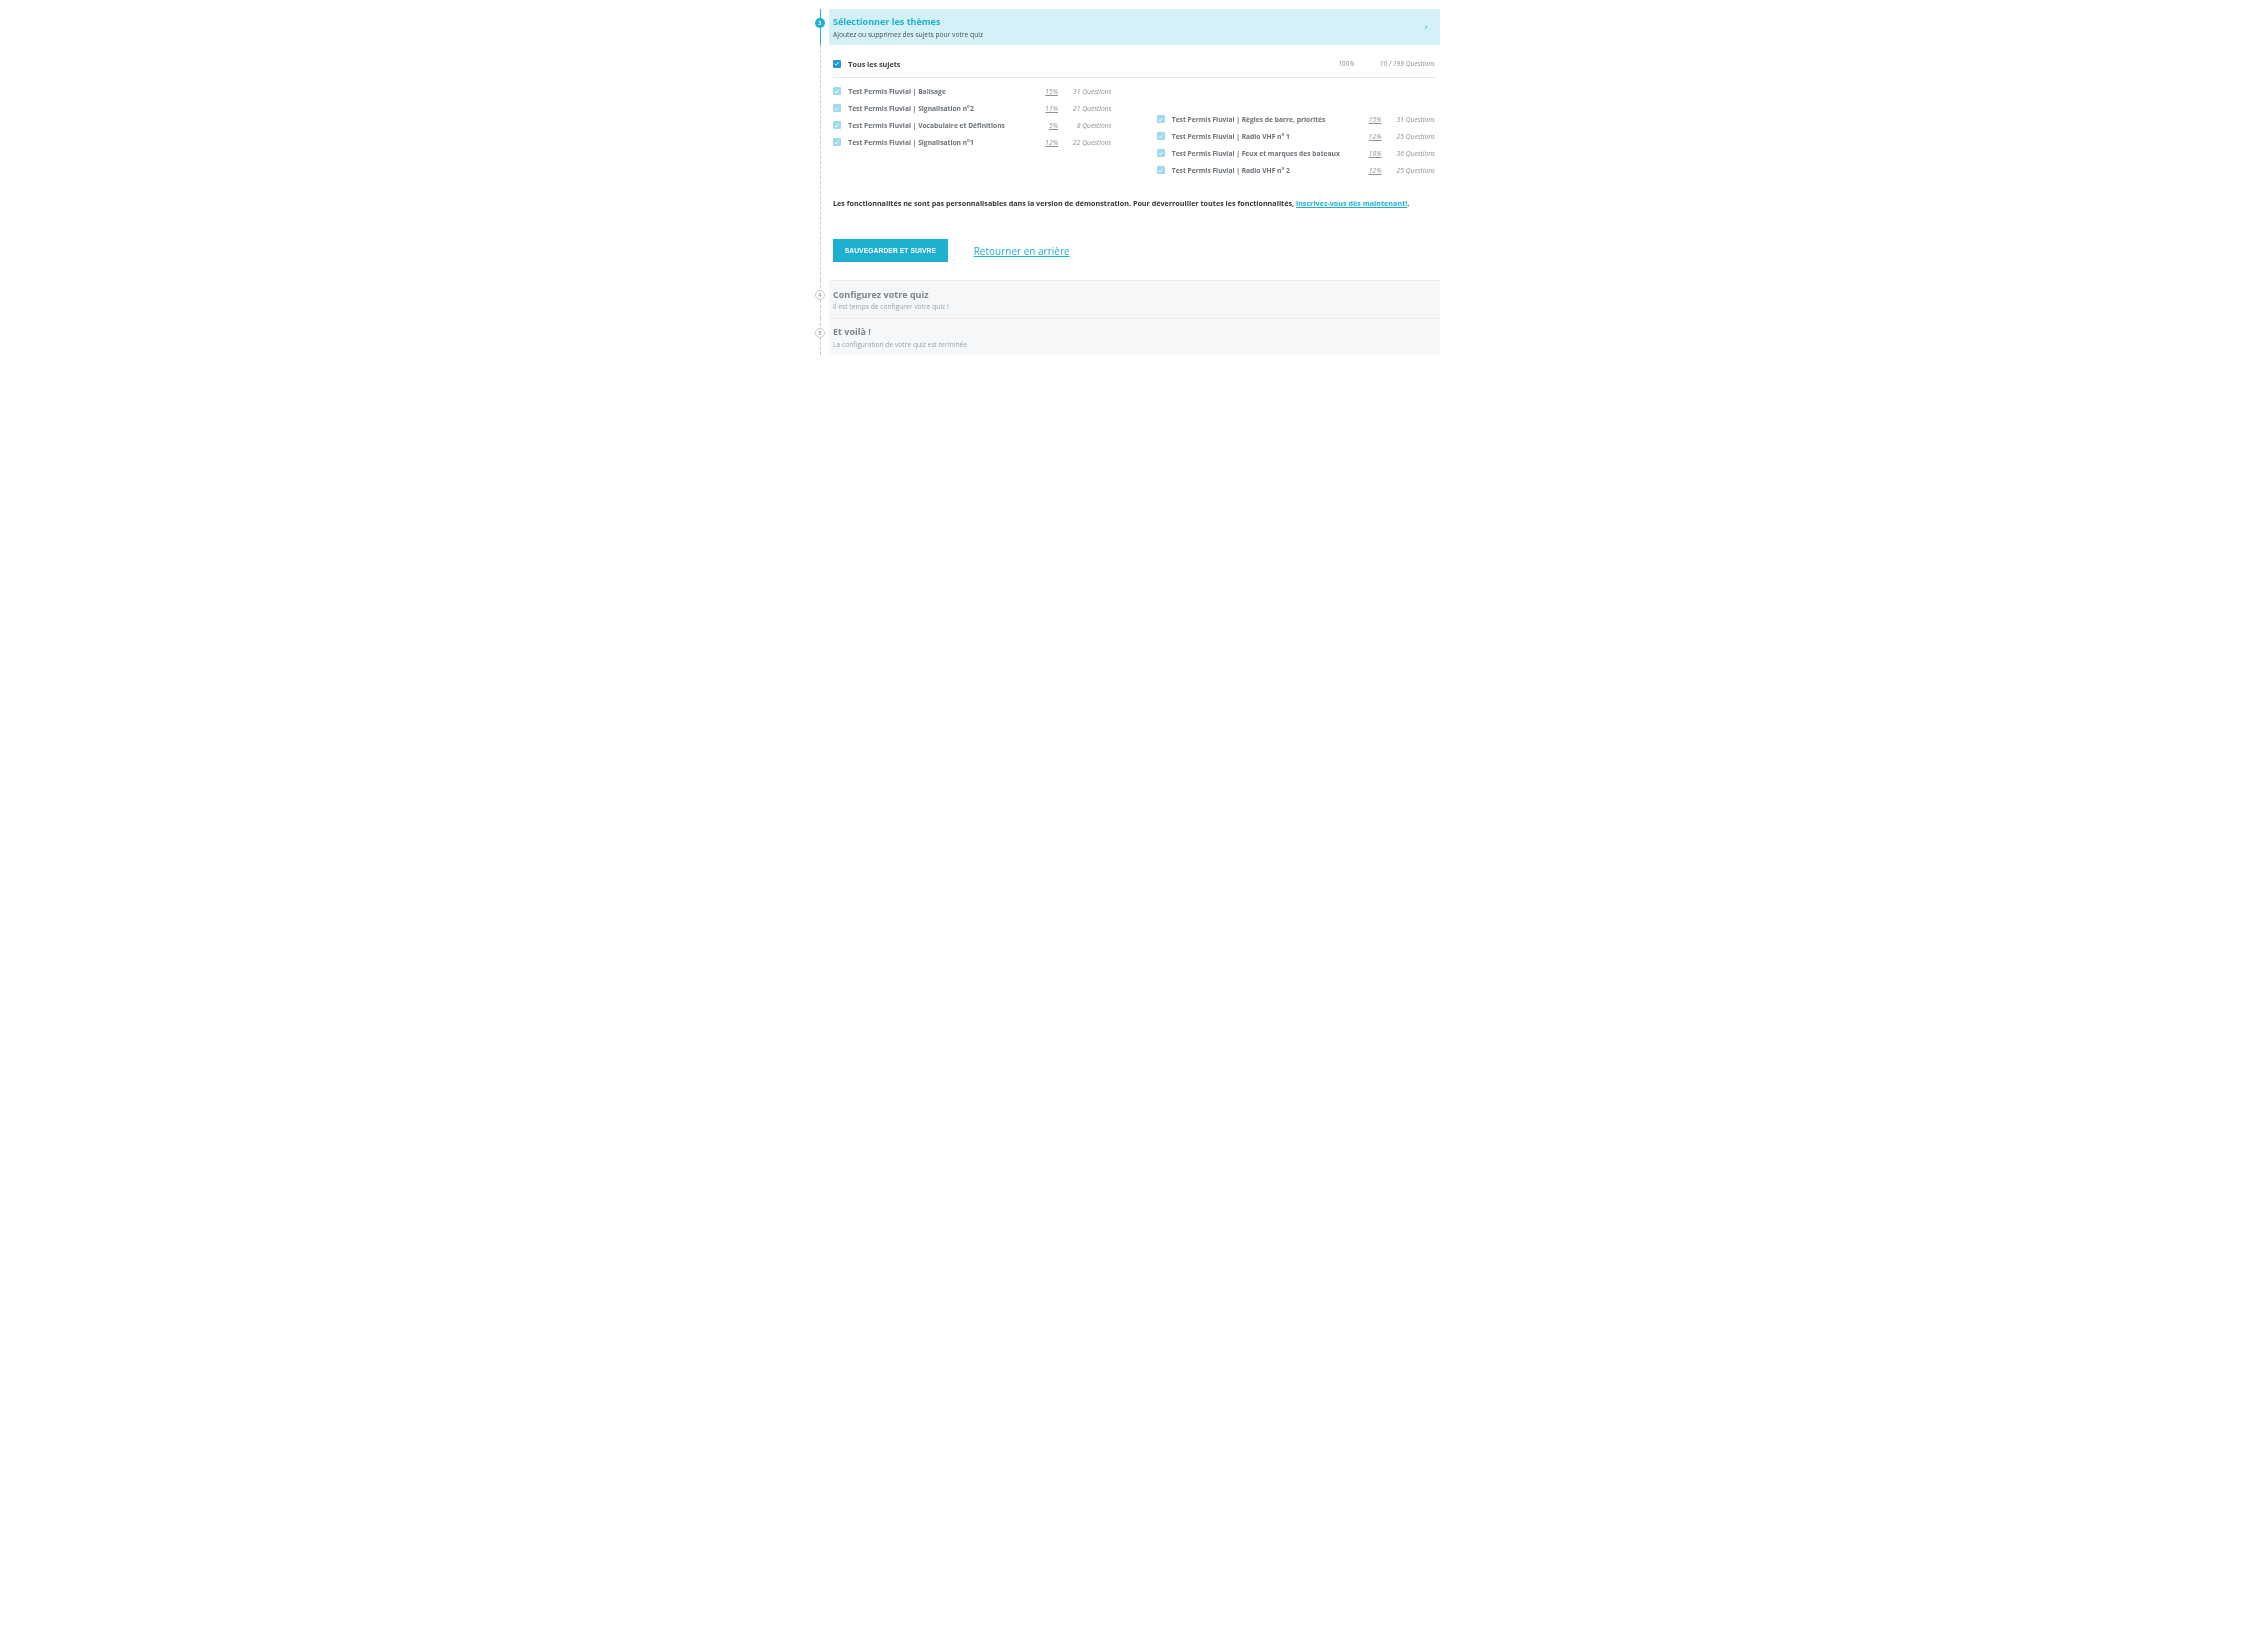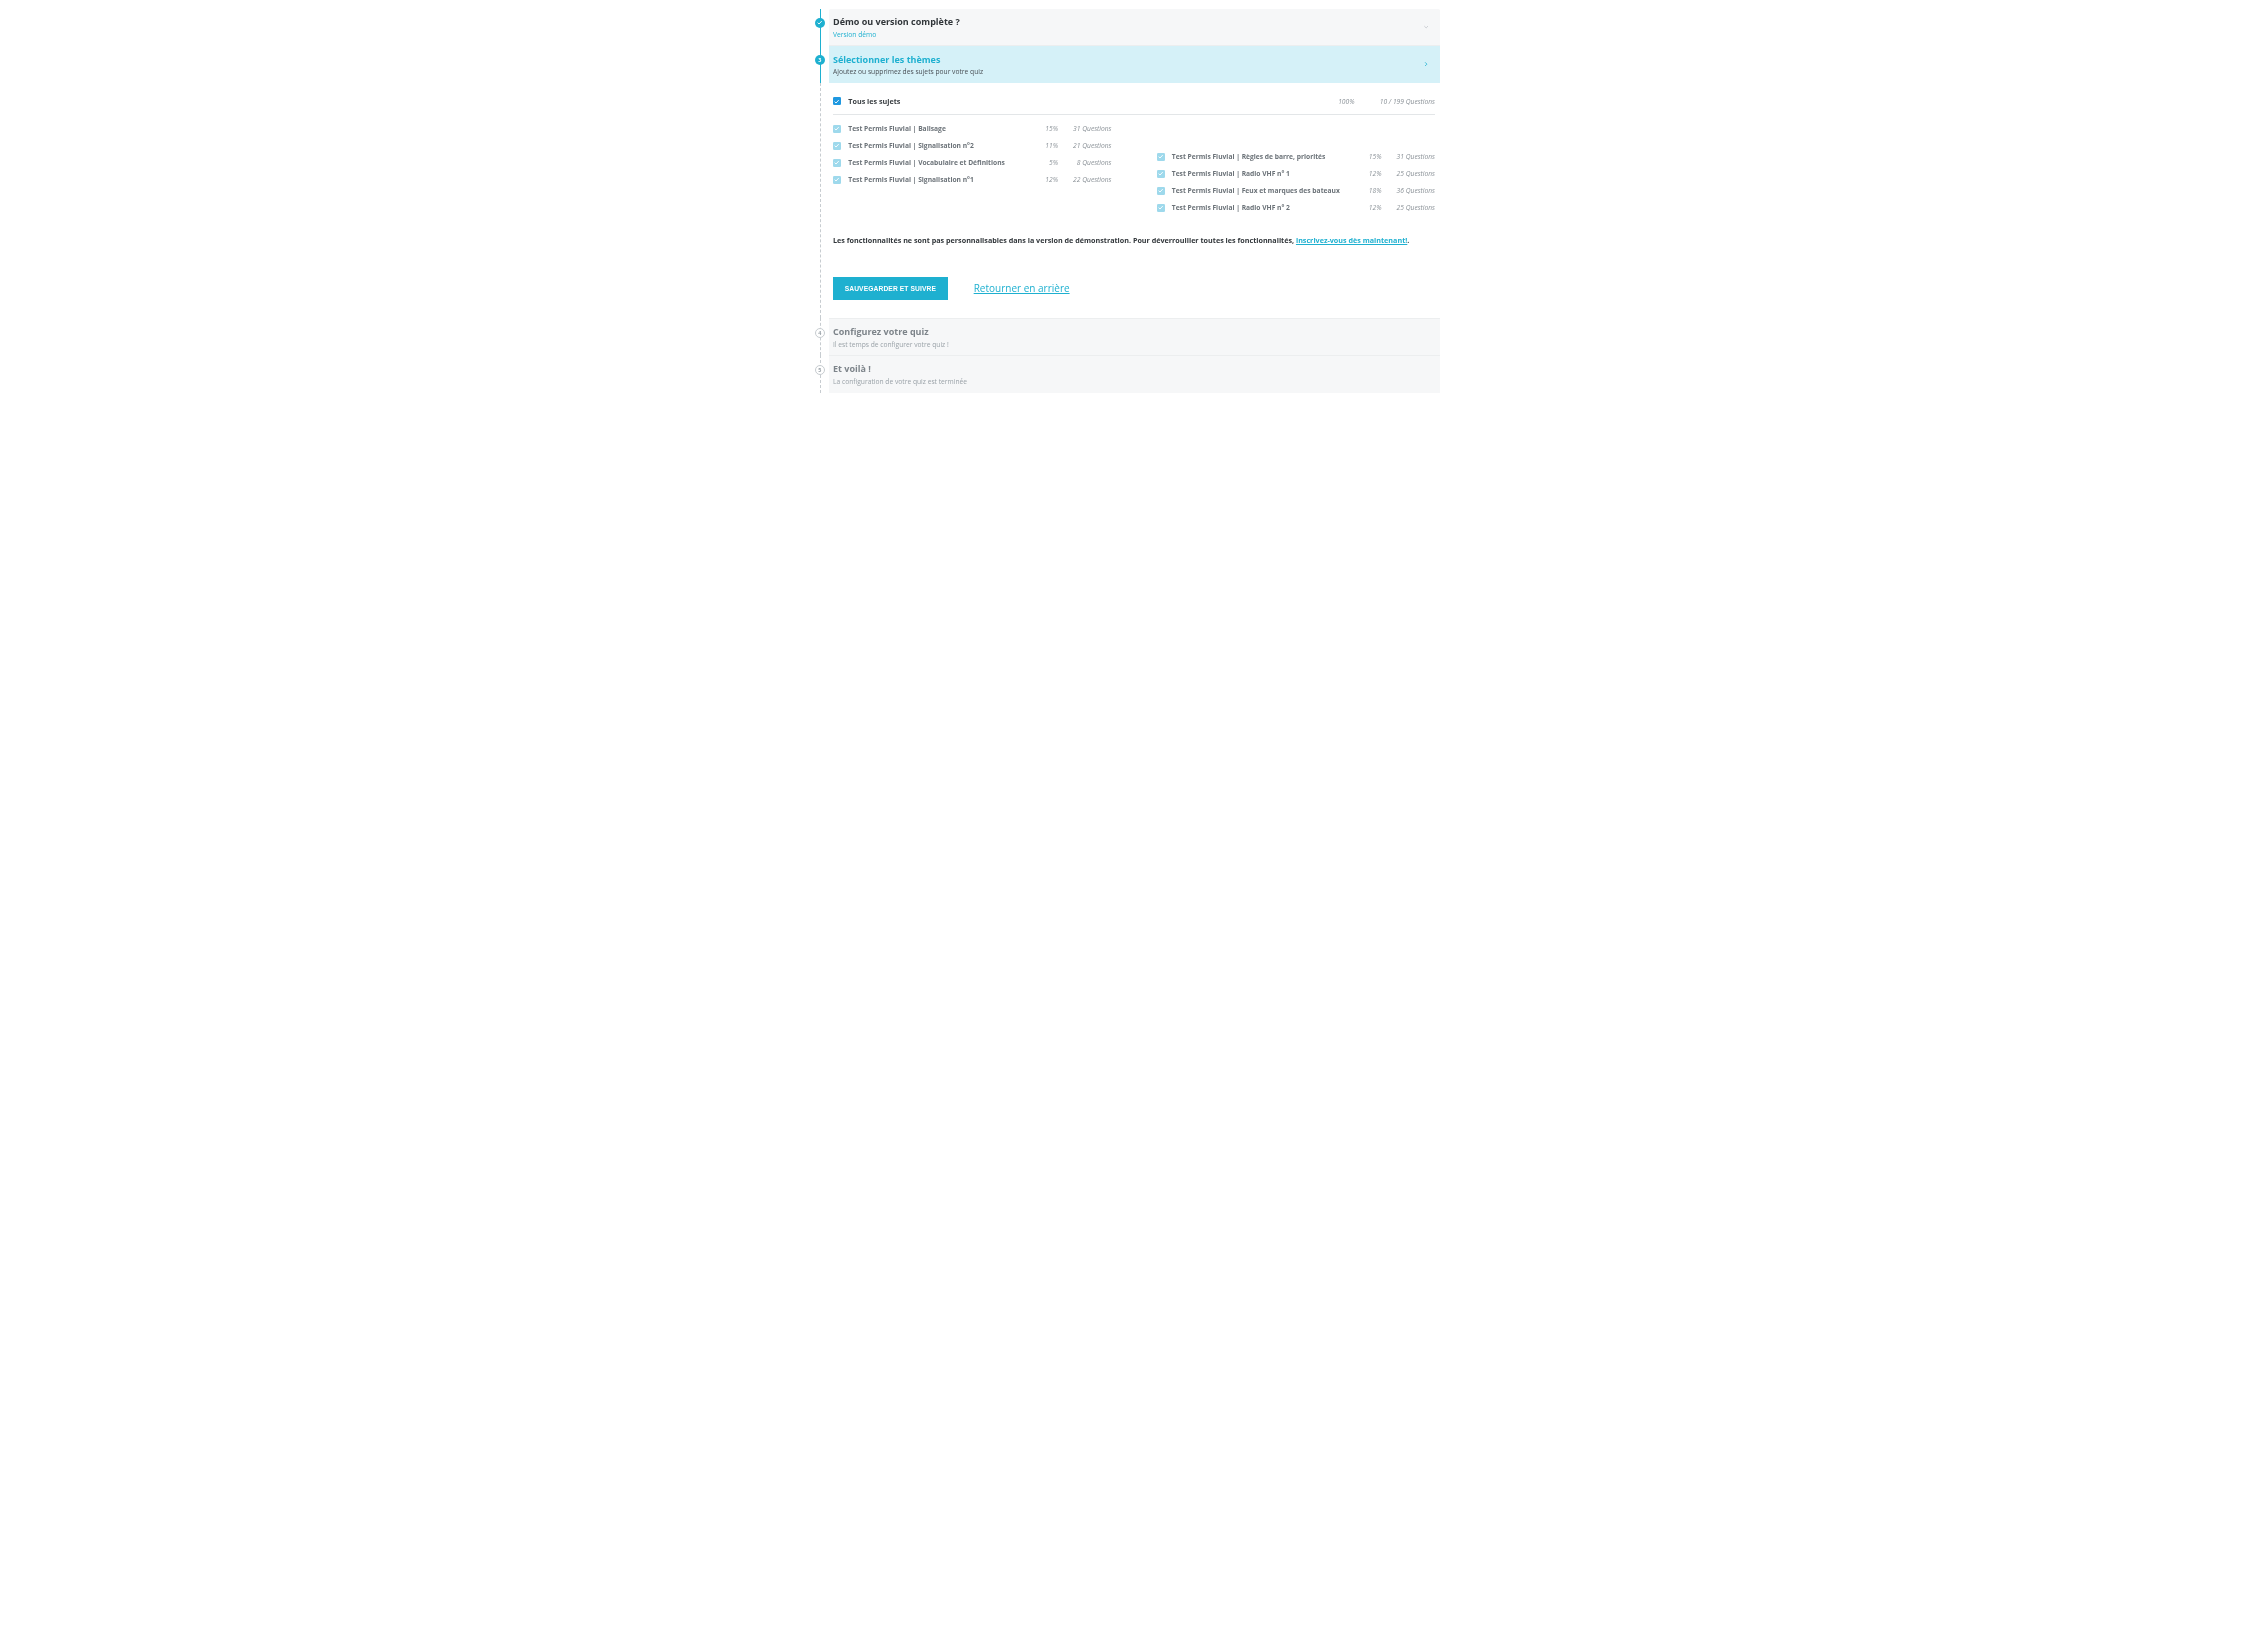--- a/index.html
+++ b/index.html
@@ -86,21 +86,21 @@
     column-gap: 45px;
     row-gap: 8px;
   }
   .topic-row {
     display:grid;
     grid-template-columns: 10.8px 1fr 31.5px 49px;
     align-items:center;
     gap: 4.5px;
   }
   .topic-row .lbl { font-weight:700; font-size:6.7px; color:#6b7278;}
-  .topic-row .pct { color:#8a9197; font-style:italic; text-align:right; font-size:6.7px;}
+  .topic-row .pct { color:#8a9197; font-style:italic; text-align:right; font-size:6.7px;text-decoration:underline;}
   .topic-row .qs  { color:#8a9197; font-style:italic; text-align:right; font-size:6.7px;}
 
   .chk {
     width:8px; height:8px; border-radius:1.3px;
     display:inline-flex; align-items:center; justify-content:center;
     flex-shrink:0;
   }
   .chk svg { width:5.4px; height:5.4px; }
   .chk.primary { background:#1f98e0; }
   .chk.light { background:#9ed9ec; }
@@ -124,38 +124,20 @@
 
   
   .step:first-child .step-marker { top: 9px; }
   .step .step-marker { top: 10px; }
 </style>
 </head>
 <body>
 
 <div class="wizard">
 
-  <div class="step done">
-    <div class="step-marker">
-      <span>
-        <svg viewBox="0 0 24 24" width="5.4" height="5.4" fill="none" stroke="#fff" stroke-width="4" stroke-linecap="round" stroke-linejoin="round">
-            <polyline points="4 13 9 18 20 6"></polyline>
-          </svg>
-      </span>
-    </div>
-    <div class="step-header">
-      <div class="step-title">Démo ou version complète ?</div>
-      <div class="step-sub value">Version démo</div>
-      <span class="step-caret">
-        <svg viewBox="0 0 24 24" width="6.3" height="6.3" fill="none" stroke="currentColor" stroke-width="2.5" stroke-linecap="round" stroke-linejoin="round">
-            <polyline points="6 9 12 15 18 9"></polyline>
-          </svg>
-      </span>
-    </div>
-  </div>
 
 
   <div class="step active">
     <div class="step-marker">
       <span>3</span>
     </div>
     <div class="step-header current">
       <div class="step-title">Sélectionner les thèmes</div>
       <div class="step-sub" style="color:#4a5056;">Ajoutez ou supprimez des sujets pour votre quiz</div>
       <span class="step-caret">

